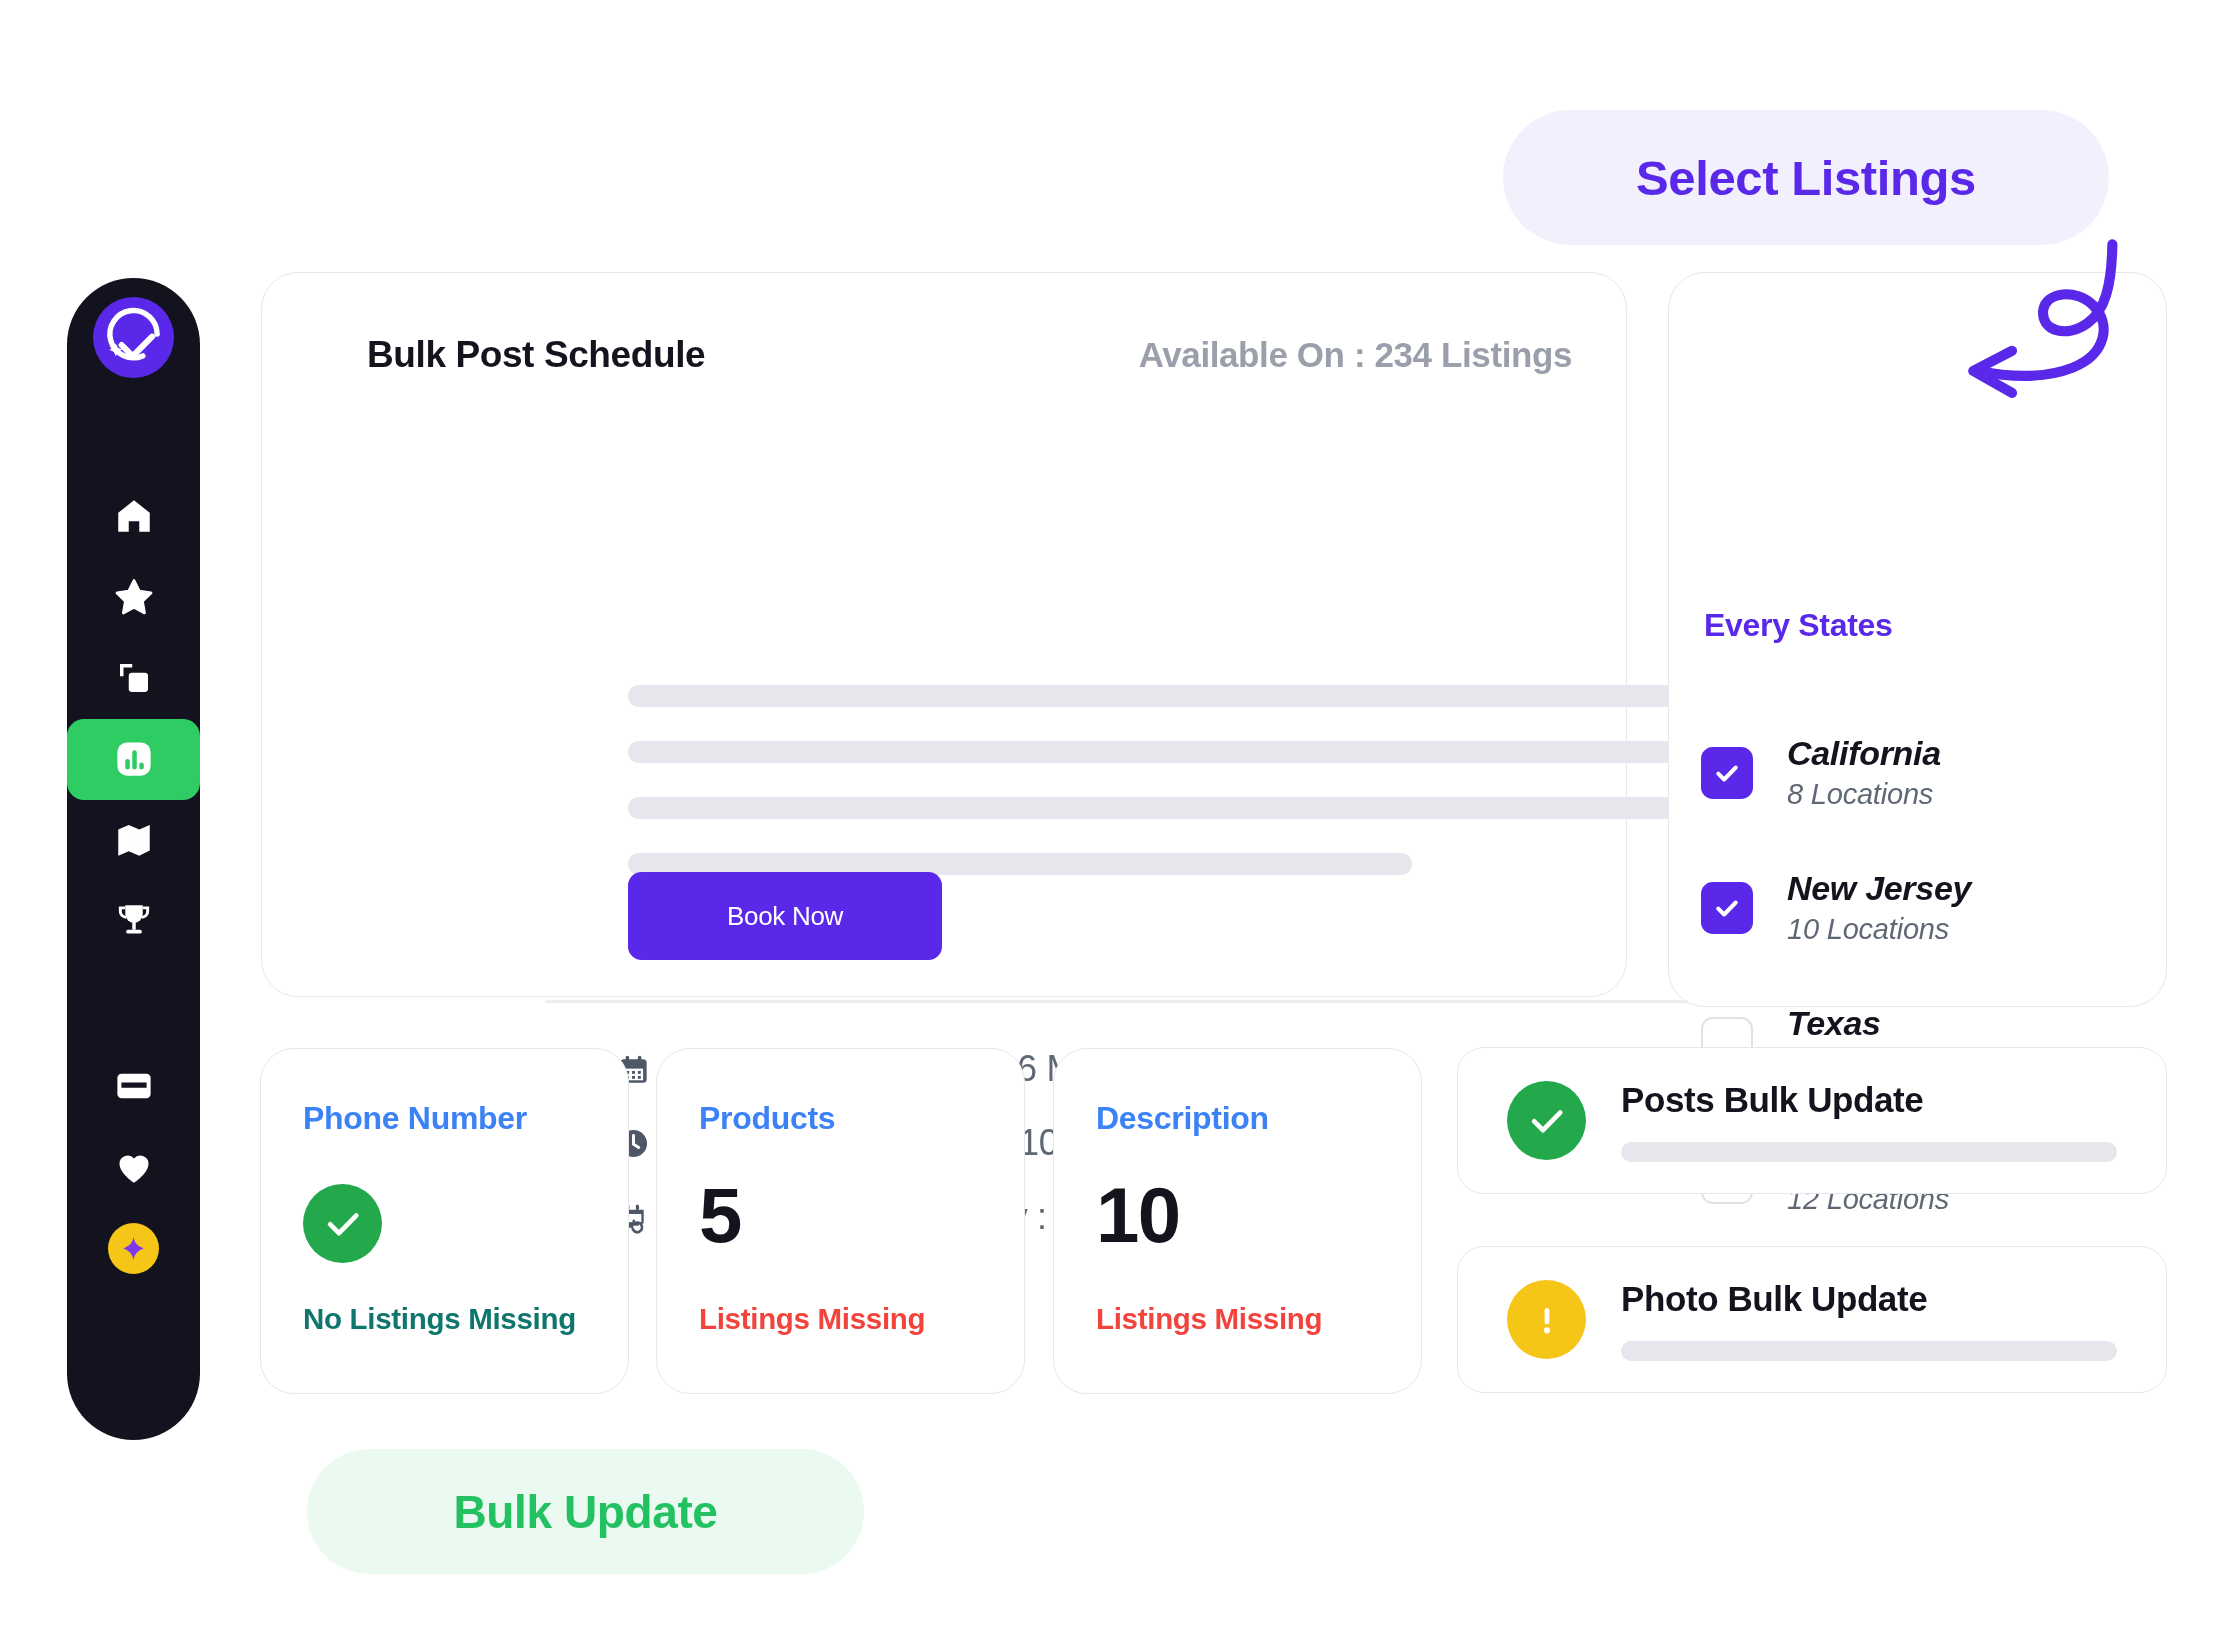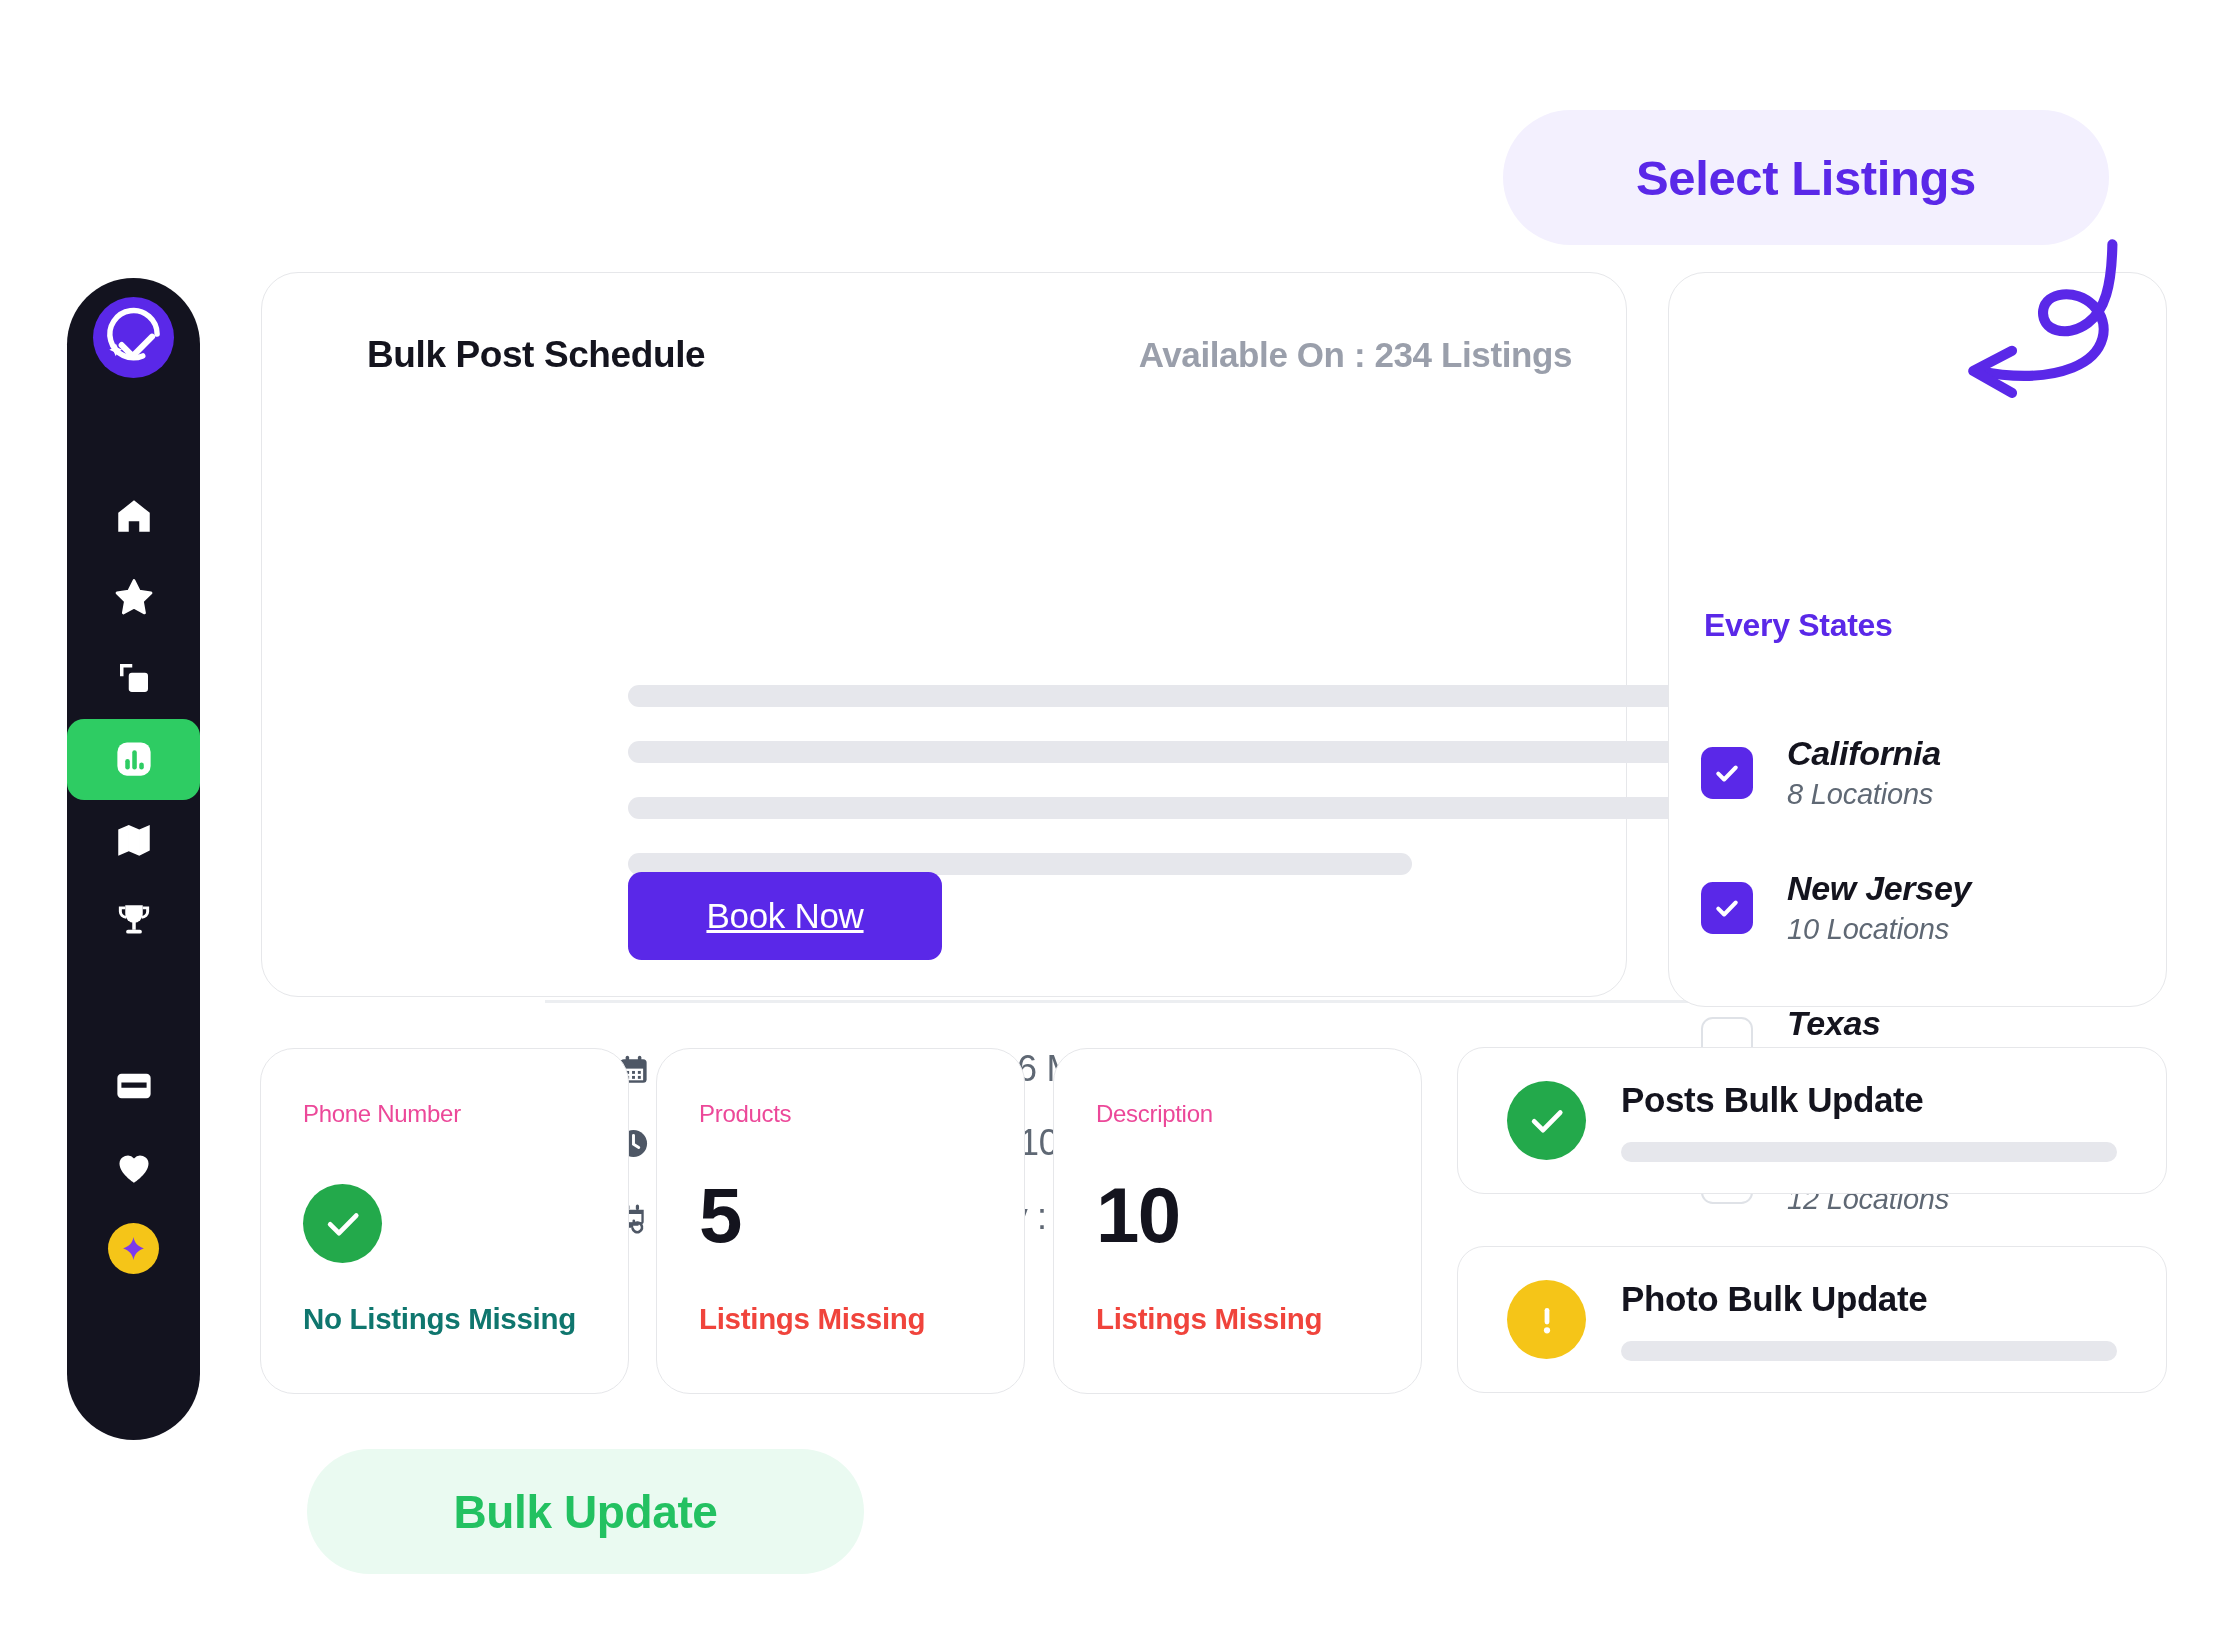--- a/index.html
+++ b/index.html
@@ -96,23 +96,23 @@
   }
   #skeleton-lines { position: absolute; left: 366px; top: 412px; width: 1181px; }
   .skel { height: 22px; border-radius: 11px; background: #e6e7ec; margin-bottom: 34px; }
   .skel.w100 { width: 1181px; }
   .skel.w70  { width: 784px; }
 
   #book-now-button {
     position: absolute; left: 366px; top: 599px;
     width: 314px; height: 88px;
     background: #5a28e8; border: none; border-radius: 13.5px;
-    color: #ffffff; font-size: 35px; font-weight: normal;
+    color: #ffffff; font-size: 26px; font-weight: normal;
     font-family: "Liberation Sans", sans-serif;
-    cursor: pointer; letter-spacing: -0.3px; text-decoration: underline;
+    cursor: pointer; letter-spacing: -0.3px;
   }
   #schedule-divider {
     position: absolute; left: 283px; top: 727px;
     width: 1324px; height: 2.5px; background: #eceef1;
   }
   #schedule-details { position: absolute; left: 354px; top: 759px; }
   .detail-row { display: flex; align-items: center; height: 74px; }
   .detail-icon { width: 47px; display: flex; align-items: center; justify-content: flex-start; flex: none; }
   .detail-icon svg { width: 35px; height: 35px; display: block; }
   .detail-text {
@@ -157,21 +157,21 @@
     background: #ffffff;
     border: 1.7px solid #e6e7ea;
     border-radius: 34px;
     top: 1048px; height: 346px;
   }
   #stat-card-phone    { left: 260px;  width: 369px; }
   #stat-card-products { left: 656px;  width: 369px; }
   #stat-card-desc     { left: 1053px; width: 369px; }
   .stat-title {
     position: absolute; left: 42px; top: 51px;
-    font-size: 24px; font-weight: normal; color: #ec4899; letter-spacing: -0.3px;
+    font-size: 32px; font-weight: bold; color: #3b82f6; letter-spacing: -0.3px;
   }
   .stat-value {
     position: absolute; left: 42px; top: 127px;
     font-size: 78px; font-weight: bold; color: #14141e; letter-spacing: -1.7px; line-height: 1;
   }
   .stat-check {
     position: absolute; left: 42px; top: 135px;
     width: 79px; height: 79px; border-radius: 50%;
     background: #23a94b;
     display: flex; align-items: center; justify-content: center;

